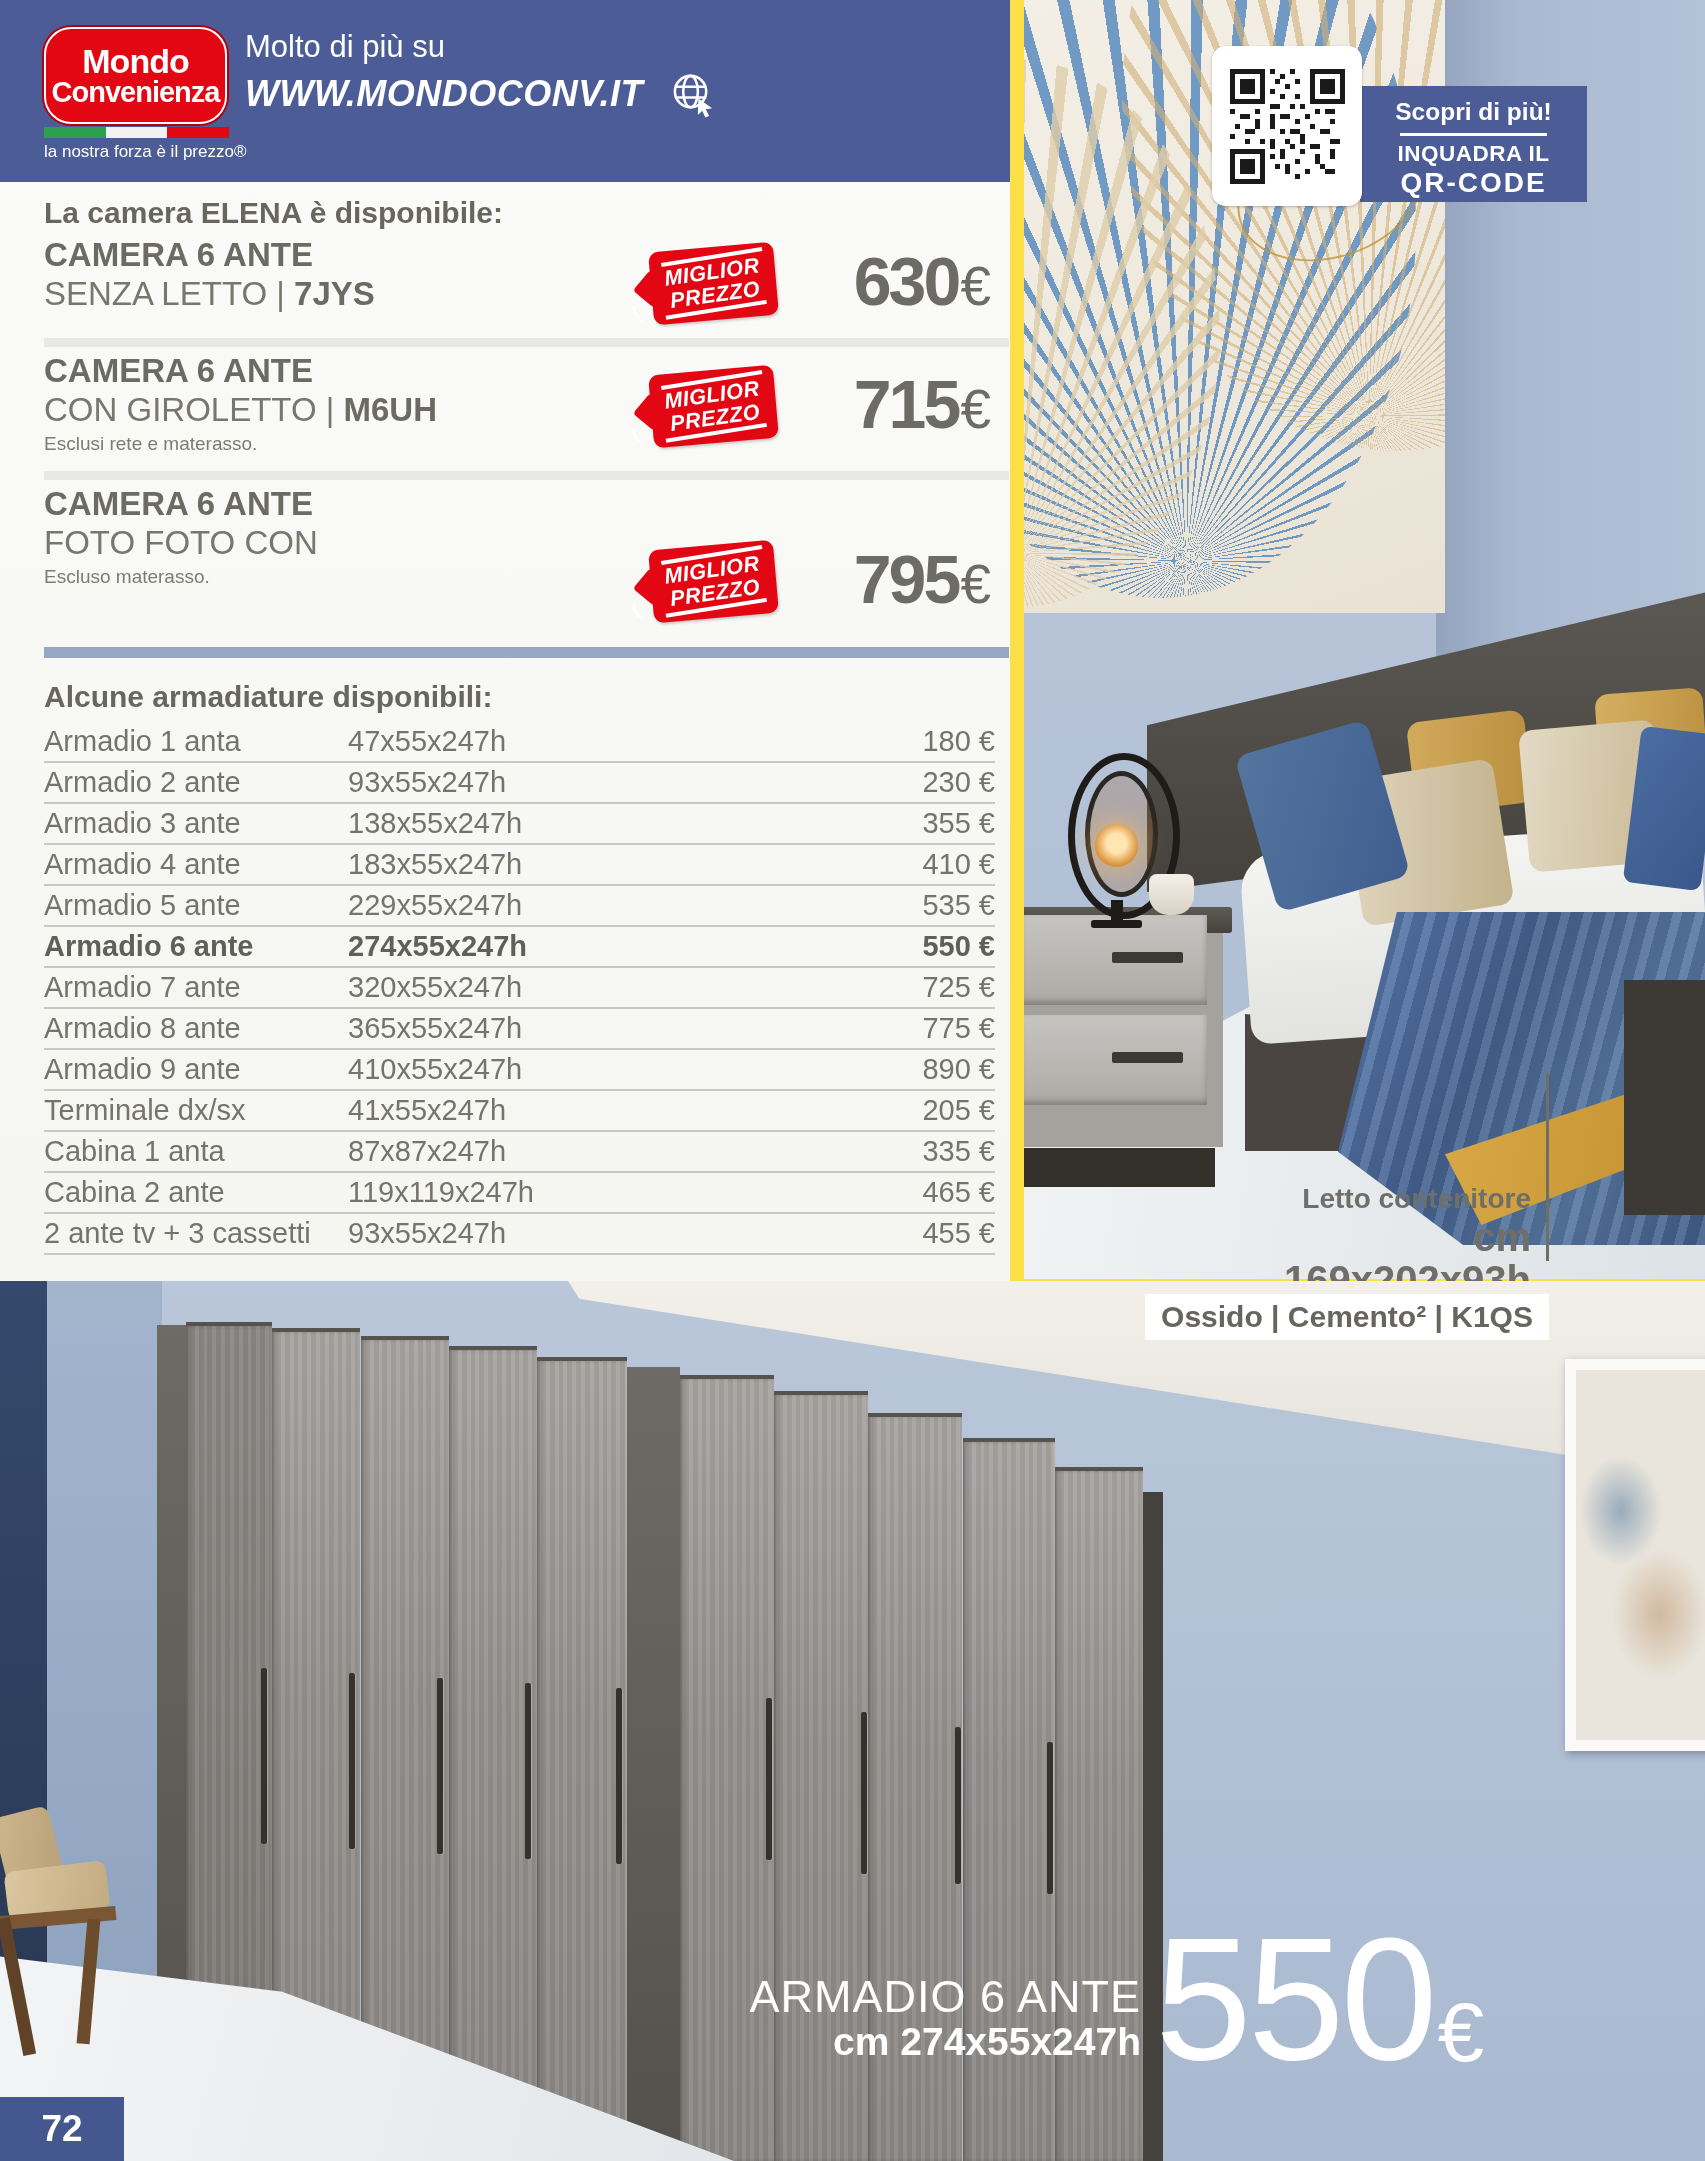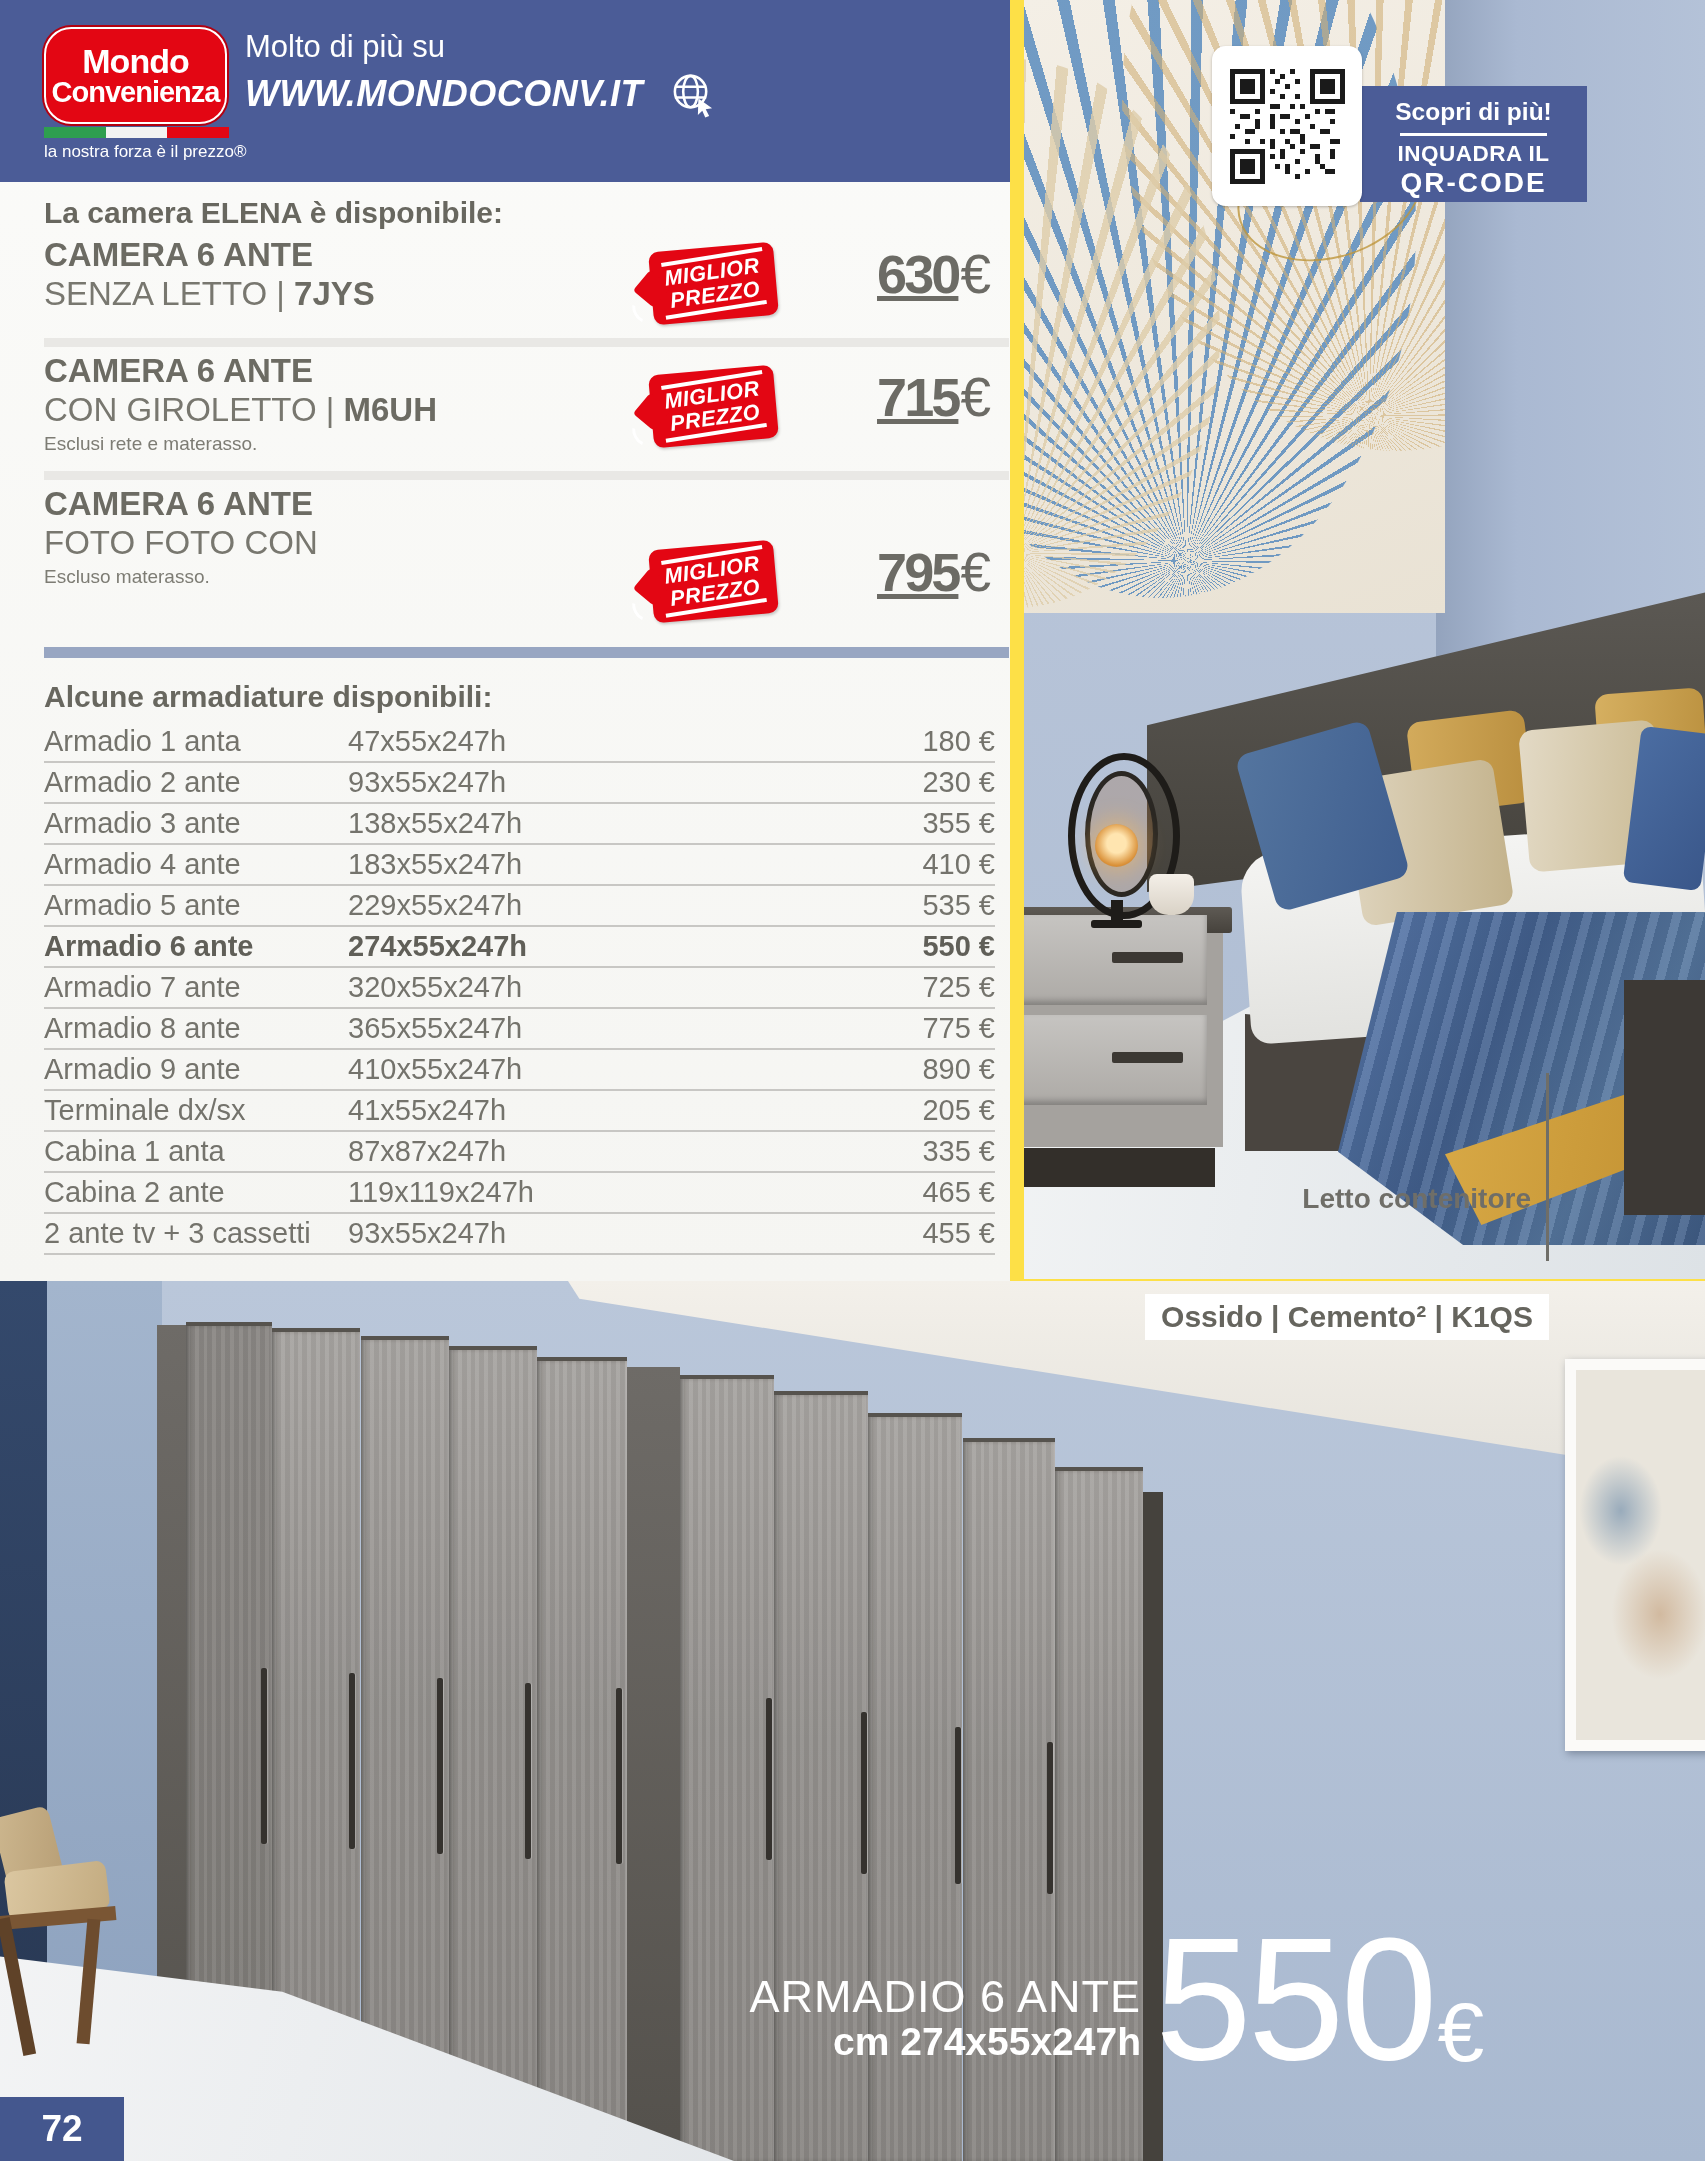--- a/index.html
+++ b/index.html
@@ -51,21 +51,21 @@
   .b1{top:247px;} .b2{top:370px;} .b3{top:545px;}
   .badge:before{content:"";position:absolute;left:-12.7px;top:22.5px;width:27.4px;height:27.4px;background:#e30613;transform:rotate(45deg);border-radius:3.9px;}
   .badge:after{content:"";position:absolute;left:-19.6px;bottom:3.9px;width:13.7px;height:19.6px;border:3.9px solid transparent;border-left:3.9px solid #fff;border-radius:50%;transform:rotate(-25deg);}
   .b-line{position:absolute;left:11.8px;width:102px;height:3.9px;background:#fff;transform:rotate(-4deg);}
   .b-line.t{top:7.8px;} .b-line.b{bottom:7.8px;}
   .b-txt{position:absolute;left:0;top:13.7px;width:100%;text-align:center;color:#fff;font-weight:800;
          font-style:italic;font-size:21.6px;line-height:22.5px;transform:rotate(-3deg);letter-spacing:0.5px;}
   .b-txt span{display:block;}
 
   .big-price{right:714px;text-align:right;color:#6c6b65;font-weight:600;line-height:1;}
-  .big-price .num{font-size:54px;letter-spacing:-2.9px;text-decoration:underline;}
+  .big-price .num{font-size:68px;letter-spacing:-2.9px;}
   .big-price .eur{font-size:55px;font-weight:400;margin-left:2px;}
   .p1{top:247px;} .p2{top:370px;} .p3{top:545px;}
 
   
   .table-title{left:44px;top:680px;font-size:30px;font-weight:800;color:#68675f;}
   .wtable{left:44px;top:722px;width:951px;}
   .trow{display:flex;align-items:center;height:39px;border-bottom:2px solid #c8c7c4;font-size:29px;color:#74736c;}
   .trow .tn{flex:0 0 304px;}
   .trow .ts{flex:0 0 363px;}
   .trow .tp{flex:1;text-align:right;}
@@ -431,20 +431,21 @@
     <div class="trow">
         <span class="tn">2 ante tv + 3 cassetti</span>
         <span class="ts">93x55x247h</span>
         <span class="tp">455 €</span>
       </div>
   </div>
 
   <div class="abs bed-vline"></div>
   <div class="abs bed-caption">
     <div class="bc-1">Letto contenitore</div>
+    <div class="bc-2">cm 169x202x93h</div>
   </div>
 
   <div class="abs finish-label">Ossido | Cemento² | K1QS</div>
 
   <div class="abs photo-bottom">
     <div class="ceiling"></div>
     <div class="wall-strip-dark"></div>
     <div class="wall-strip-mid"></div>
 
     <div class="stile" style="left:157px;top:44px;width:29px;"></div>

